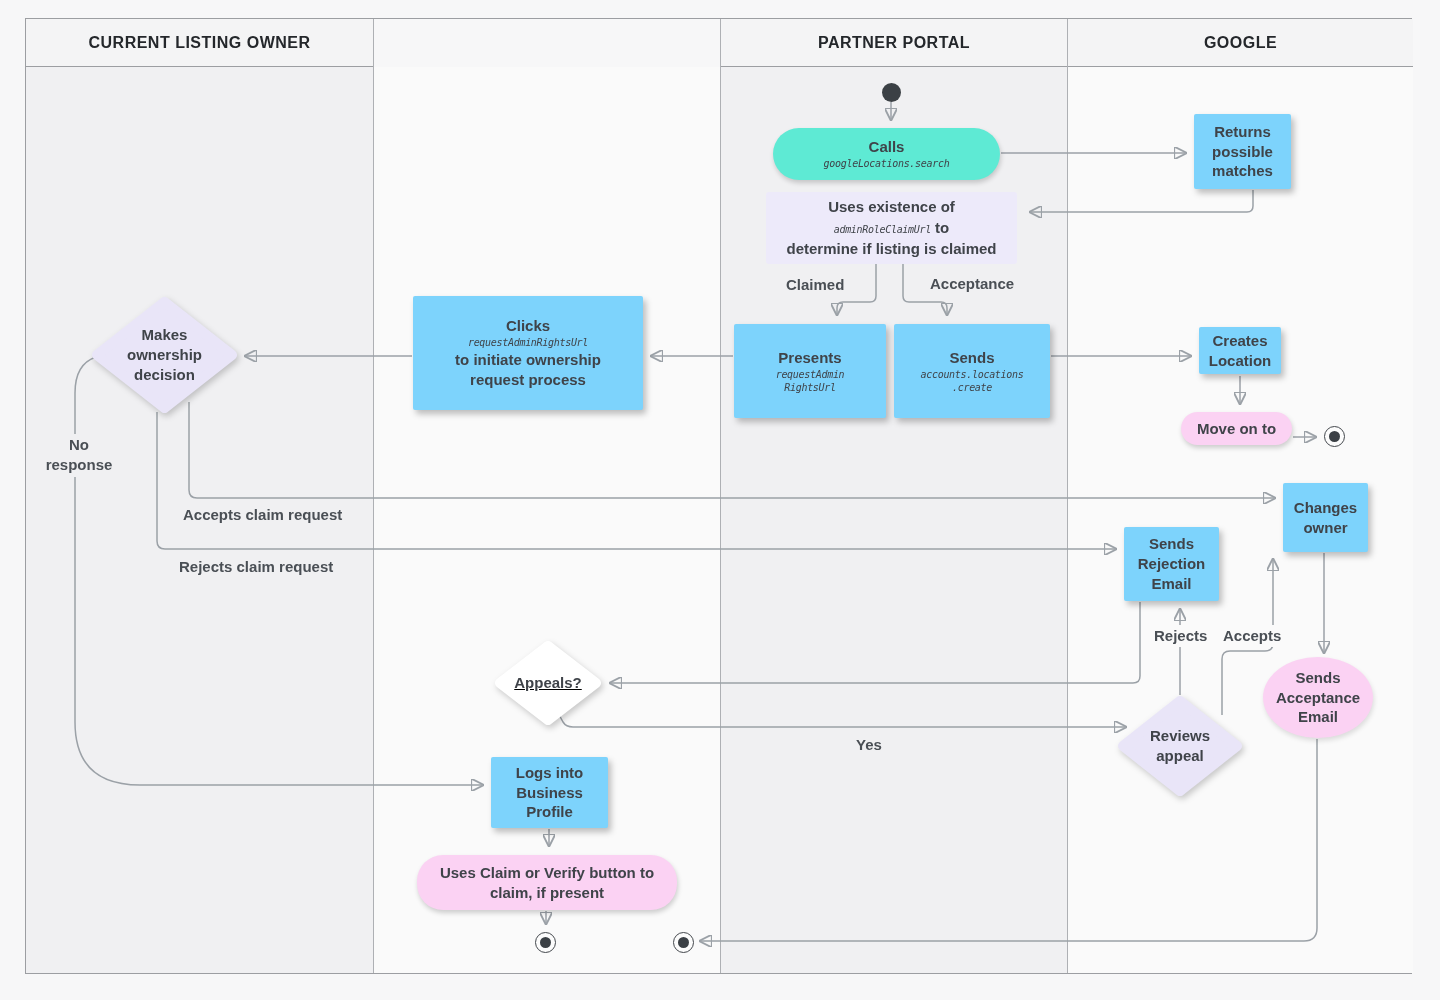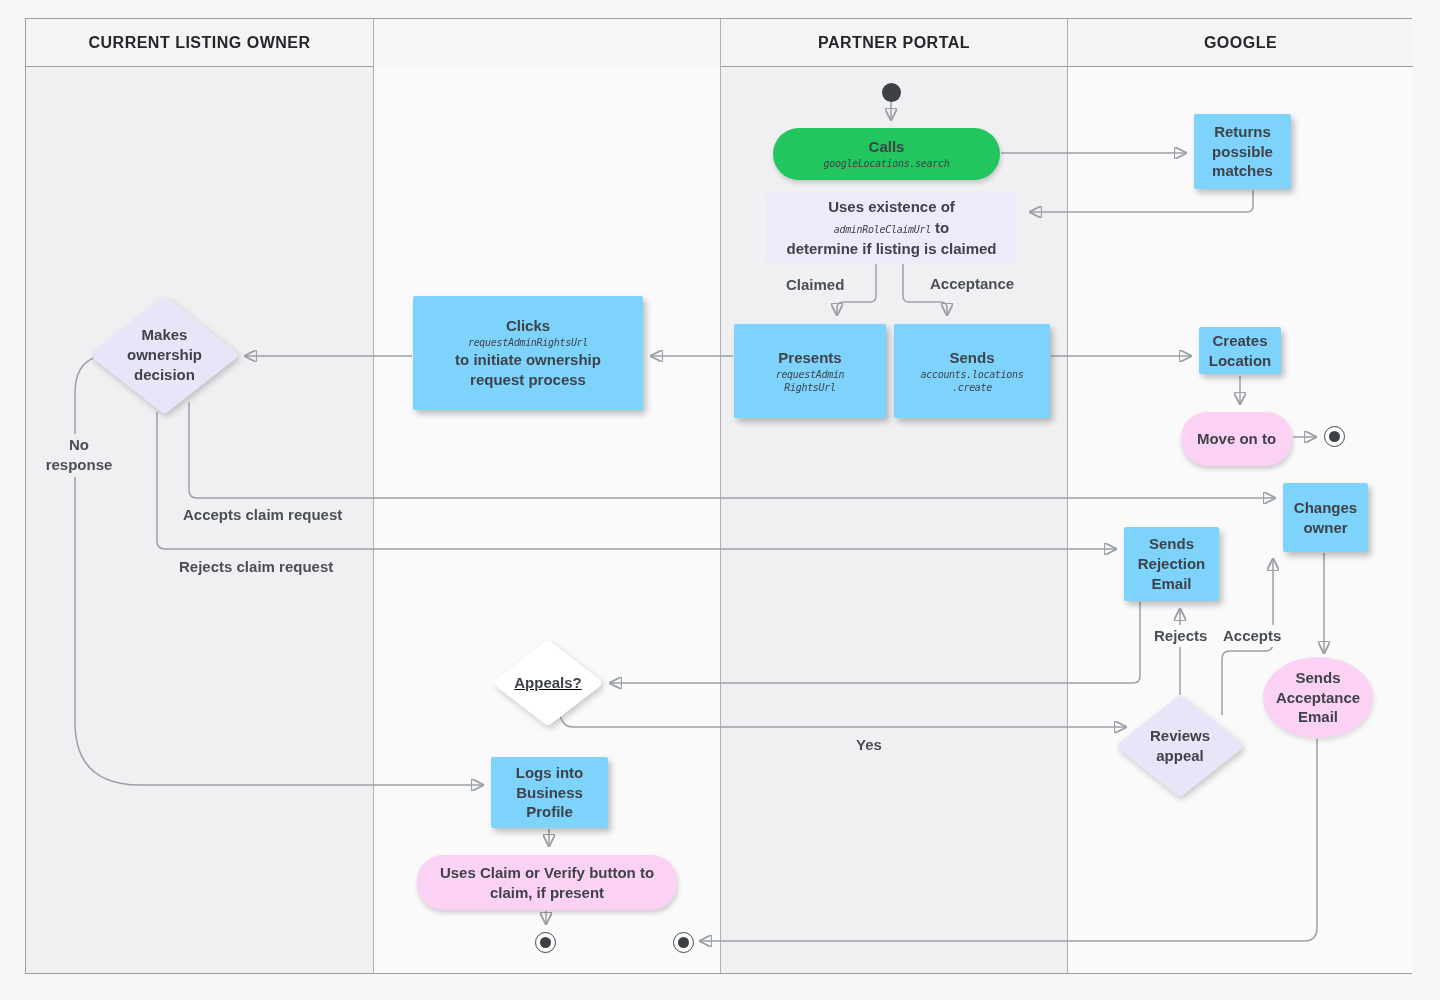--- a/index.html
+++ b/index.html
@@ -16,21 +16,21 @@
   .bg-a{background:#f0f0f2;}
   .bg-b{background:#fafafa;}
 
   .node{position:absolute;box-sizing:border-box;display:flex;flex-direction:column;
         align-items:center;justify-content:center;text-align:center;line-height:1.33;}
   .b{font-weight:700;font-size:15px;color:#3f4349;}
   .mono{font-family:"DejaVu Sans Mono","Liberation Mono",monospace;font-size:10px;
         letter-spacing:-.3px;color:#3f4349;font-style:italic;}
   .white-box{background:#7dd3fc;border-radius:2px;box-shadow:3px 4px 6px rgba(0,0,0,.25);}
   .pill{border-radius:26px;box-shadow:1px 3px 5px rgba(0,0,0,.18);}
-  .teal{background:#22c55e;}
+  .teal{background:#5eead4;}
   .pink{background:#fbd2f3;}
   .lav{background:#edeafa;border-radius:3px;}
   .blob{border-radius:50%;box-shadow:1px 3px 5px rgba(0,0,0,.12);}
 
   .edge-label{position:absolute;font-size:15px;font-weight:700;color:#4a4f55;
               line-height:1.35;text-align:center;padding:1px 4px;}
   .lbl-bg-a{background:#f0f0f2;}
   .lbl-bg-b{background:#fafafa;}
 
   .start-node{position:absolute;width:19px;height:19px;border-radius:50%;background:#3b4045;}
@@ -126,21 +126,21 @@
   <div class="node white-box" style="left:894px;top:324px;width:156px;height:94px;">
     <div class="b">Sends</div>
     <div class="mono">accounts.locations</div>
     <div class="mono">.create</div>
   </div>
 
   <div class="node white-box" style="left:1199px;top:327px;width:82px;height:47px;padding:2px;">
     <div class="b">Creates Location</div>
   </div>
 
-  <div class="node pill pink" style="left:1181px;top:412px;width:111px;height:54px;">
+  <div class="node pill pink" style="left:1181px;top:412px;width:111px;height:33px;">
     <div class="b">Move on to</div>
   </div>
 
   <div class="end-node" style="left:1324px;top:426px;">
     <div class="end-dot"></div>
   </div>
 
   <div class="node white-box" style="left:413px;top:296px;width:230px;height:114px;padding:4px 14px;">
     <div class="b">Clicks</div>
     <div class="mono">requestAdminRightsUrl</div>

